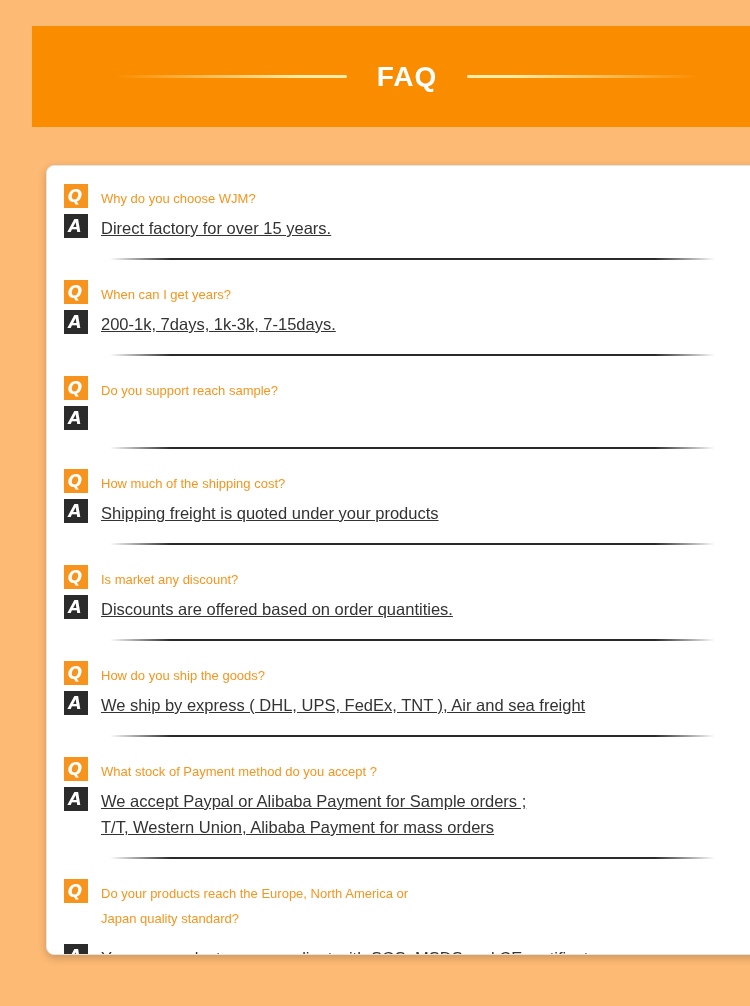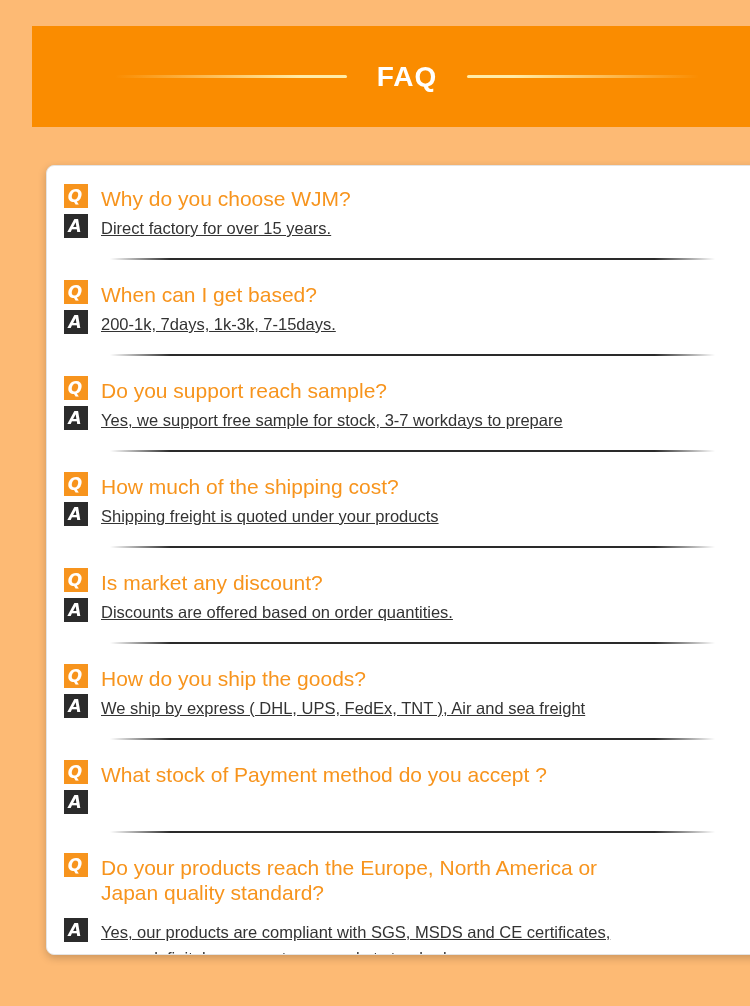--- a/index.html
+++ b/index.html
@@ -78,21 +78,21 @@
     font-family: "DejaVu Sans", sans-serif;
     padding-right: 2px;
     box-sizing: border-box;
   }
   .badge.q { background: #f7941d; }
   .badge.a { background: #2b2b2b; }
   .q-text {
     margin-left: 13px;
     padding-top: 2px;
     color: #f7941d;
-    font-size: 21px;
+    font-size: 13px;
     line-height: 25px;
     white-space: pre-line;
   }
   .a-text {
     margin-left: 13px;
     padding-top: 1px;
     color: #333333;
     font-size: 16.5px;
     line-height: 26px;
     white-space: pre-line;
@@ -126,37 +126,36 @@
       <div class="row a">
         <span class="badge a">A</span>
         <div class="a-text">Direct factory for over 15 years.</div>
       </div>
       <div class="divider"></div>
     </div>
 
     <div class="qa">
       <div class="row q">
         <span class="badge q">Q</span>
-        <div class="q-text">When can I get based?</div>
+        <div class="q-text">When can I get years?</div>
       </div>
       <div class="row a">
         <span class="badge a">A</span>
         <div class="a-text">200-1k, 7days, 1k-3k, 7-15days.</div>
       </div>
       <div class="divider"></div>
     </div>
 
     <div class="qa">
       <div class="row q">
         <span class="badge q">Q</span>
         <div class="q-text">Do you support reach sample?</div>
       </div>
       <div class="row a">
         <span class="badge a">A</span>
-        <div class="a-text">Yes, we support free sample for stock, 3-7 workdays to prepare</div>
       </div>
       <div class="divider"></div>
     </div>
 
     <div class="qa">
       <div class="row q">
         <span class="badge q">Q</span>
         <div class="q-text">How much of the shipping cost?</div>
       </div>
       <div class="row a">
@@ -190,20 +189,22 @@
       <div class="divider"></div>
     </div>
 
     <div class="qa">
       <div class="row q">
         <span class="badge q">Q</span>
         <div class="q-text">What stock of Payment method do you accept ?</div>
       </div>
       <div class="row a">
         <span class="badge a">A</span>
+        <div class="a-text">We accept Paypal or Alibaba Payment for Sample orders ;
+T/T, Western Union, Alibaba Payment for mass orders</div>
       </div>
       <div class="divider"></div>
     </div>
 
     <div class="qa spaced">
       <div class="row q">
         <span class="badge q">Q</span>
         <div class="q-text">Do your products reach the Europe, North America or
 Japan quality standard?</div>
       </div>

